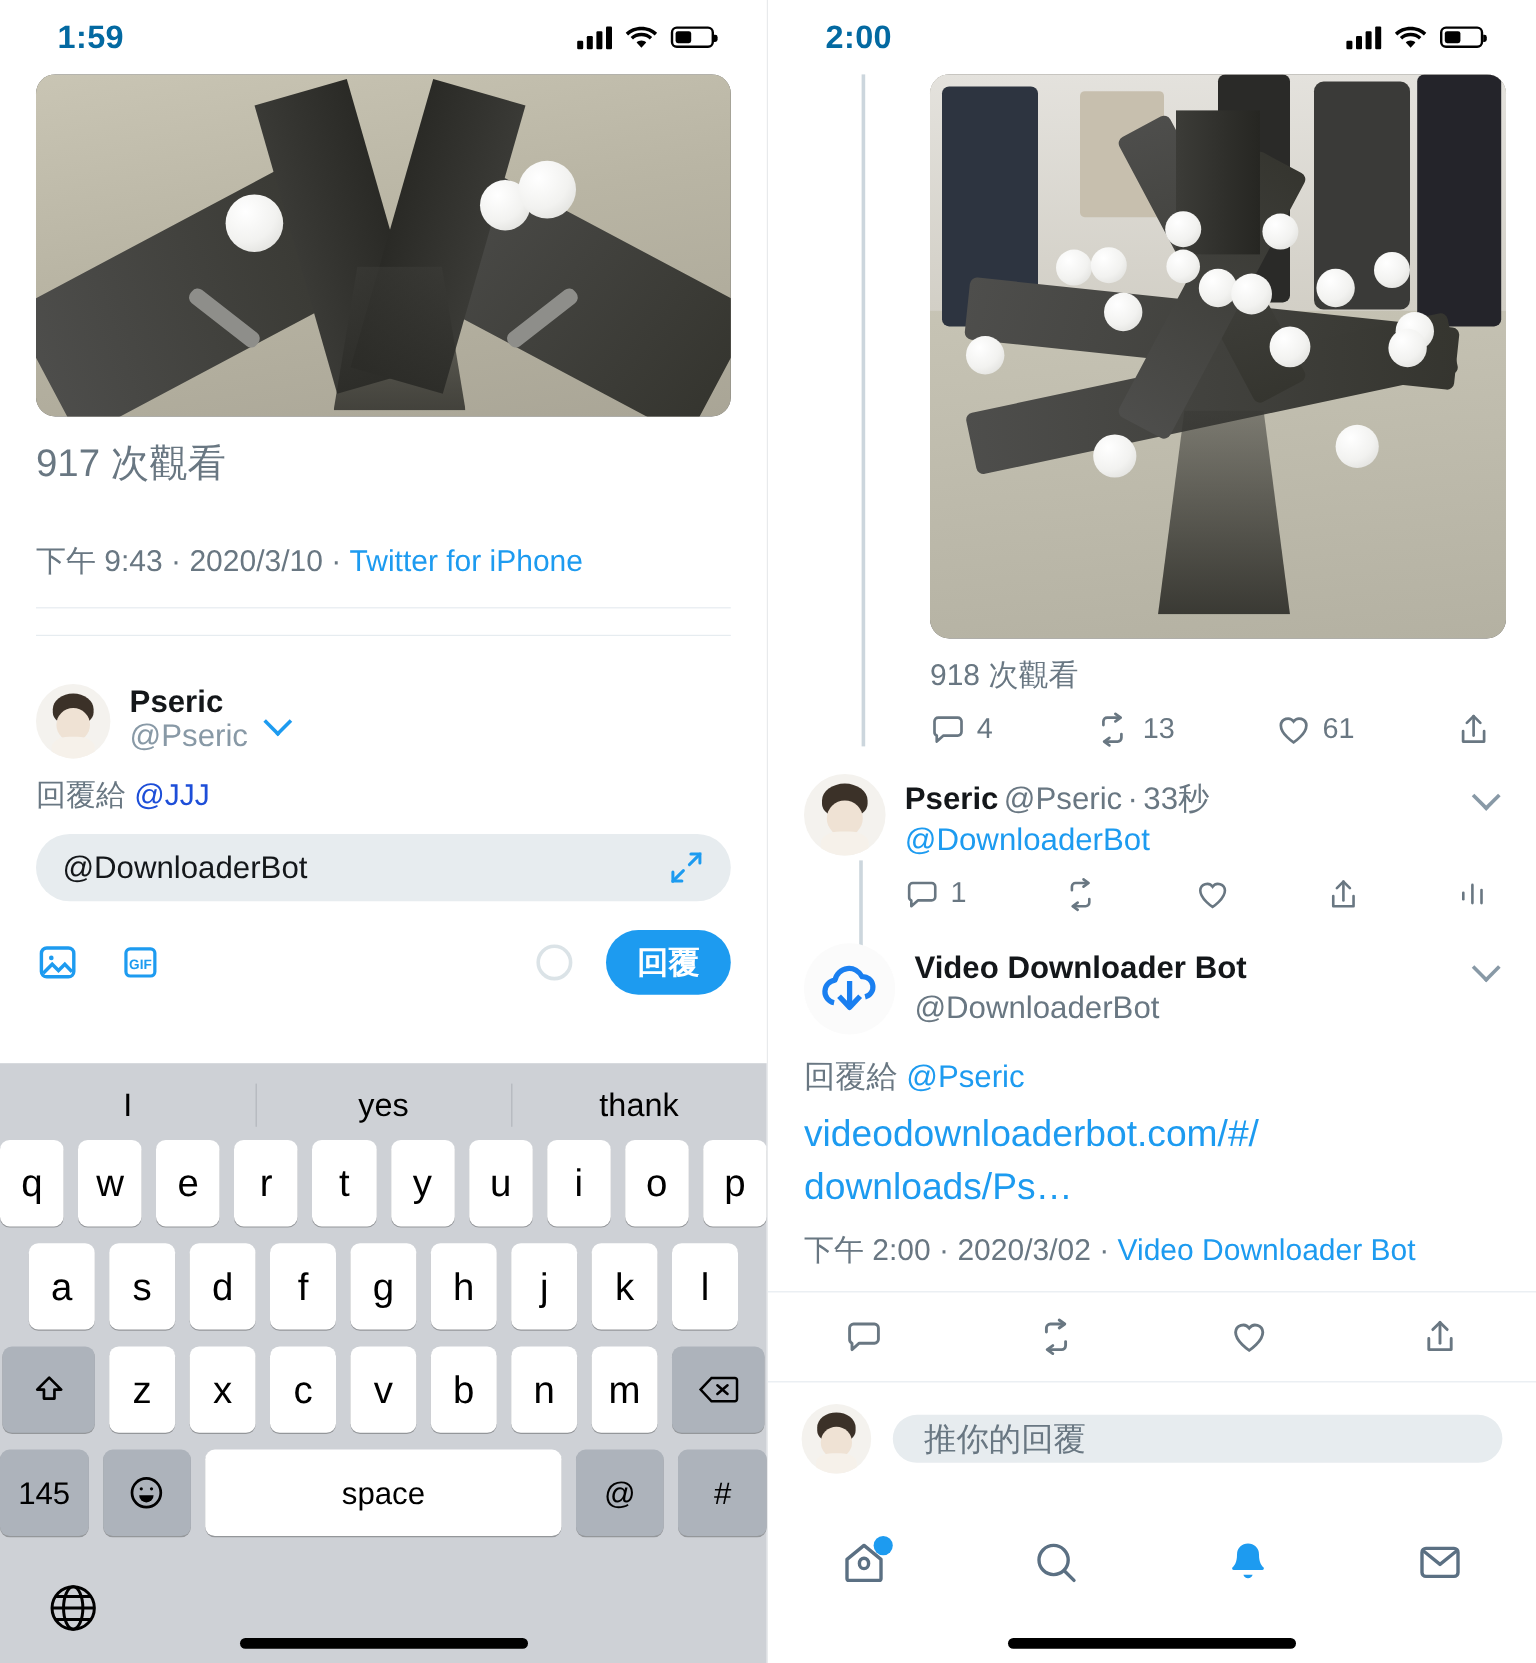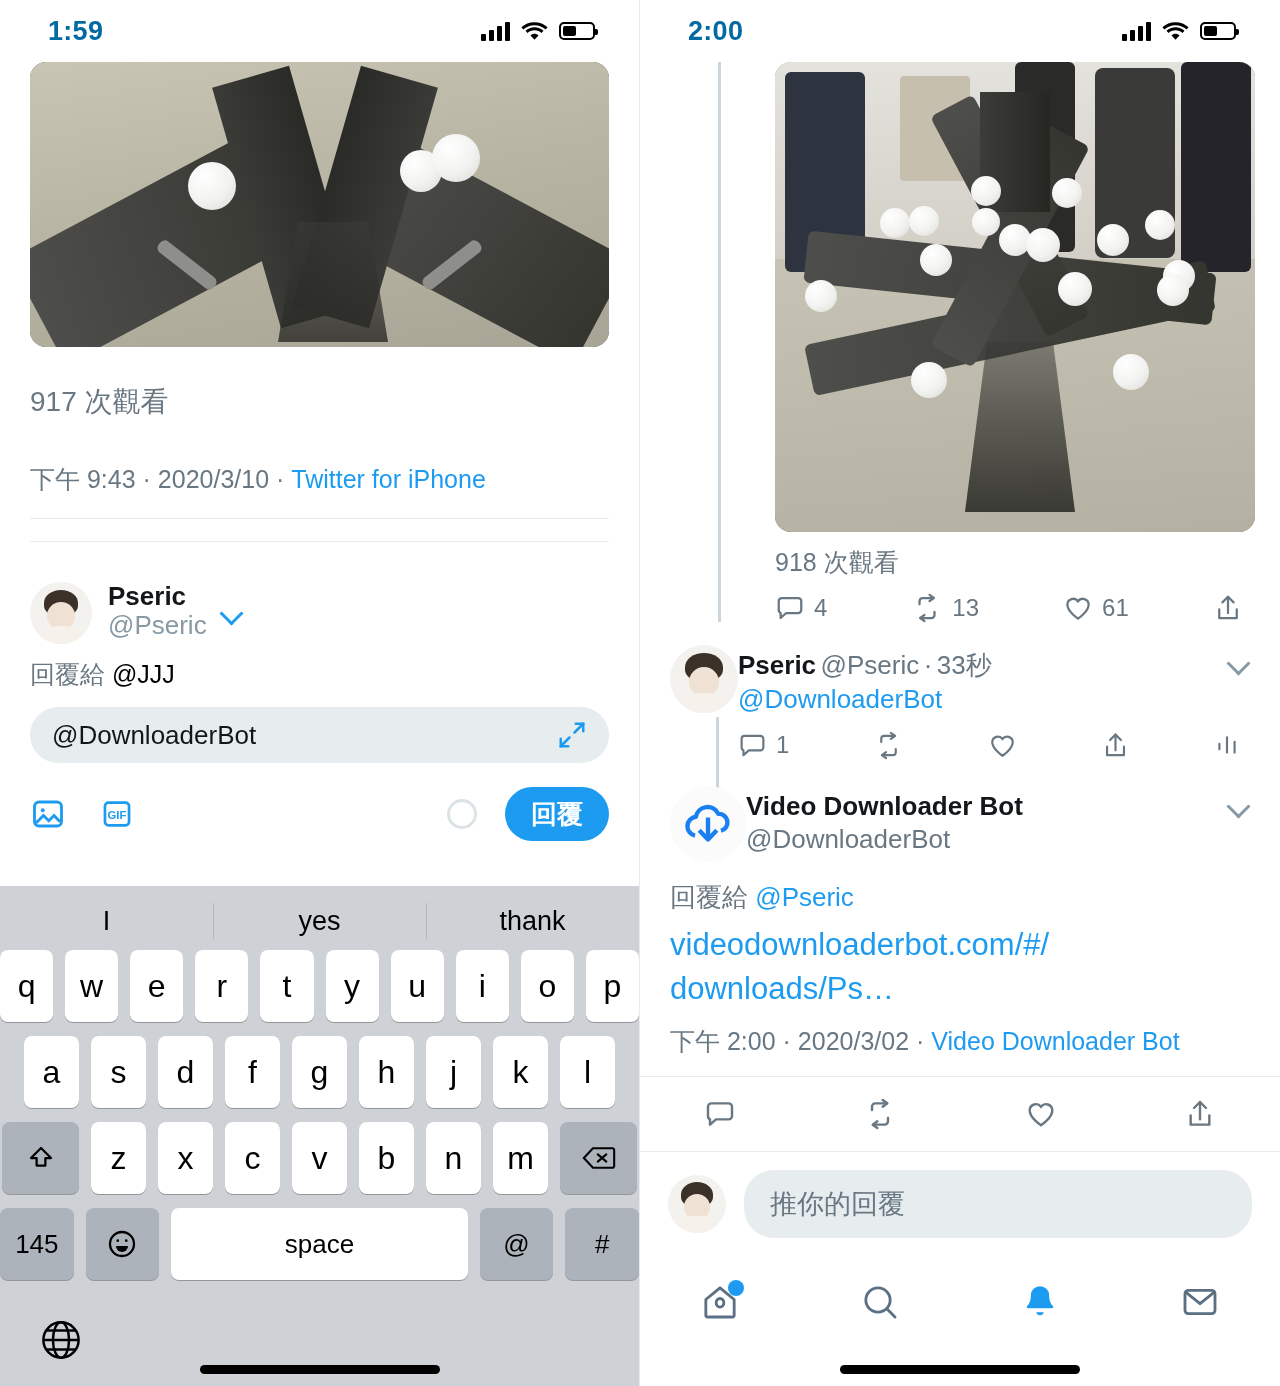--- a/index.html
+++ b/index.html
@@ -47,21 +47,21 @@
     background: linear-gradient(170deg,#c9c5b4 0%, #b9b5a4 45%, #a9a596 100%);
   }
   .ball {
     position: absolute; border-radius: 50%;
     background: radial-gradient(circle at 35% 30%, #ffffff 0%, #f2f2f0 55%, #d8d8d4 100%);
   }
   .arm { position: absolute; background: linear-gradient(100deg,#4e4e4c,#35352f); }
 
   
   .pad { padding: 0 30px; }
-  .views { font-size: 28px; color: #697782; margin-top: 36px; }
+  .views { font-size: 32px; color: #697782; margin-top: 18px; }
   .meta { font-size: 25px; color: #697782; margin-top: 42px; }
   .meta .link { color: #1d9bf0; }
   .hr { height: 1px; background: #e6ecf0; margin: 22px 0; }
   .counts { font-size: 25px; color: #697782; }
   .counts b { color: #14171a; font-weight: 700; }
 
   
   .compose { padding: 18px 30px 0; }
   .compose-head { display: flex; align-items: flex-start; gap: 16px; }
   .avatar { border-radius: 50%; background: #f4f2ee; position: relative; overflow: hidden; flex: none; }
@@ -72,21 +72,21 @@
   .handle { font-size: 26px; color: #8899a6; }
   .chev { width: 22px; height: 12px; position: relative; }
   .chev::before {
     content: ""; position: absolute; left: 2px; top: 0; width: 14px; height: 14px;
     border-right: 3px solid currentColor; border-bottom: 3px solid currentColor;
     transform: rotate(45deg);
   }
   .chev.blue { color: #1d9bf0; }
   .chev.gray { color: #8899a6; }
   .replying { font-size: 25px; color: #697782; margin-top: 14px; }
-  .replying .link { color: #000000; }
+  .replying .link { color: #1d4ed8; }
   .inputbox {
     margin-top: 16px; background: #e7ecef; border-radius: 30px;
     height: 56px; display: flex; align-items: center; padding: 0 22px;
     justify-content: space-between;
   }
   .inputbox .txt { font-size: 26px; color: #14171a; }
   .expand { width: 30px; height: 30px; color: #1d9bf0; }
   .compose-actions {
     display: flex; align-items: center; margin-top: 22px; height: 58px;
   }
@@ -136,21 +136,21 @@
     width: 240px; height: 9px; background: #000; border-radius: 6px;
   }
 
   
   .rpad { padding: 0 30px; }
   .r-views { font-size: 25px; color: #697782; margin-top: 14px; }
   .actionrow {
     display: flex; align-items: center; margin-top: 14px; color: #697782;
   }
   .act { display: flex; align-items: center; gap: 9px; font-size: 24px; color: #697782; }
-  .thread-item { display: flex; position: relative; }
+  .thread-item { display: flex; gap: 16px; position: relative; }
   .thread-line {
     position: absolute; width: 3px; background: #ccd6dd; left: 47px;
   }
   .t-body { flex: 1; padding-top: 4px; }
   .t-head { display: flex; align-items: flex-start; }
   .t-name { font-size: 26px; font-weight: 700; color: #14171a; }
   .t-handle { font-size: 26px; color: #697782; font-weight: 400; }
   .t-link { font-size: 26px; color: #1d9bf0; }
   .t-stack { line-height: 1.3; }
   .bot-avatar {
@@ -161,21 +161,21 @@
   .bigtext .link { color: #1d9bf0; }
   .r-meta { font-size: 25px; color: #697782; margin-top: 14px; }
   .r-meta .link { color: #1d9bf0; }
   .bottom-actions {
     display: flex; justify-content: space-around; align-items: center;
     height: 76px; border-top: 1px solid #e6ecf0; border-bottom: 1px solid #e6ecf0;
     color: #697782;
   }
   .replybar { display: flex; align-items: center; gap: 18px; padding: 18px 28px; }
   .replyfield {
-    flex: 1; background: #e7ecef; border-radius: 30px; height: 68px;
+    flex: 1; background: #e7ecef; border-radius: 30px; height: 40px;
     display: flex; align-items: center; padding: 0 26px;
     font-size: 27px; color: #697782;
   }
   .tabbar {
     position: absolute; left: 0; right: 0; bottom: 0; height: 118px;
     display: flex; align-items: flex-start; padding-top: 14px;
   }
   .tab { flex: 1; display: flex; justify-content: center; position: relative; }
   .badge {
     position: absolute; width: 16px; height: 16px; border-radius: 50%;

